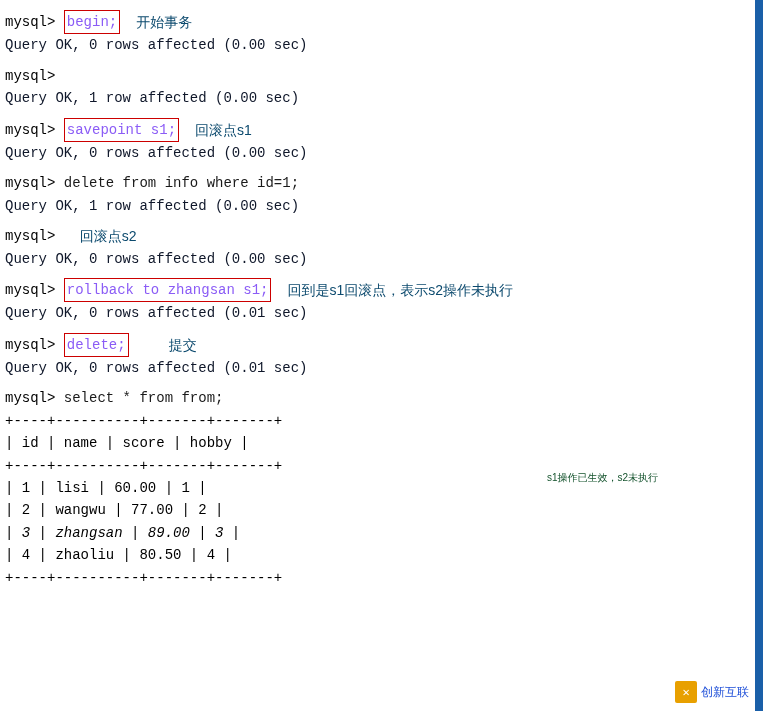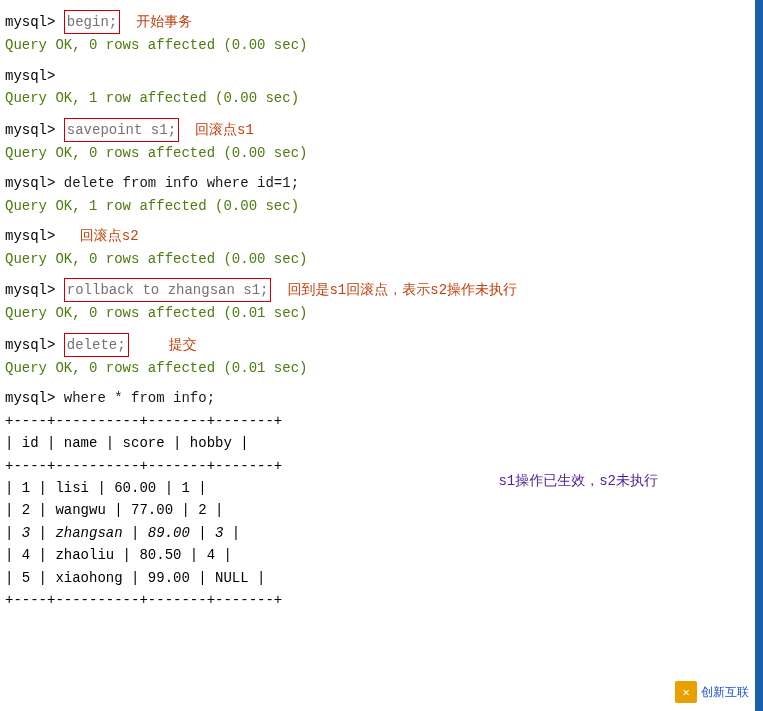--- a/index.html
+++ b/index.html
@@ -25,29 +25,29 @@
       flex-wrap: wrap;
       margin-bottom: 0;
     }
     .prompt-mysql {
       color: #000;
     }
     .cmd-box {
       display: inline-block;
       border: 1px solid #cc0000;
       padding: 0 2px;
-      color: #737373;
+      color: #8b5cf6;
     }
     .output-line {
-      color: #4d7c0f;
+      color: #0f172a;
       display: block;
     }
     .annotation {
-      color: #c2410c;
-      font-family: Liberation Mono, monospace;
+      color: #0c4a6e;
+      font-family: Liberation Sans, sans-serif;
       font-size: 14px;
       margin-left: 16px;
     }
     .blank-line {
       height: 8px;
     }
     
     .table-block {
       font-family: 'Courier New', Courier, monospace;
       font-size: 14px;
@@ -159,37 +159,36 @@
     <span class="cmd-box">delete;</span>
     <span class="annotation" style="margin-left:40px;">提交</span>
   </div>
   <div class="line">
     <span class="output-line">Query OK, 0 rows affected (0.01 sec)</span>
   </div>
   <div class="blank-line"></div>
 
   <div class="line">
     <span class="prompt-mysql">mysql&gt;&nbsp;</span>
-    <span>where * from info;</span>
+    <span>select * from from;</span>
   </div>
 
   <div class="table-block" style="position:relative;">
     <span class="table-line">+----+----------+-------+-------+</span>
     <span class="table-line">| id | name     | score | hobby |</span>
     <span class="table-line">+----+----------+-------+-------+</span>
     <span class="table-line">| 1  | lisi     | 60.00 |     1 |</span>
     <span class="table-line">| 2  | wangwu   | 77.00 |     2 |</span>
     <div style="display:flex;align-items:flex-end;font-style:italic;">
       <span class="table-line">| 3  | zhangsan | 89.00 |     3 |</span>
     </div>
     <span class="table-line">| 4  | zhaoliu  | 80.50 |     4 |</span>
-    <span class="table-line">| 5  | xiaohong | 99.00 |  NULL |</span>
     <span class="table-line">+----+----------+-------+-------+</span>
 
-    <span style="position:absolute; right:100px; top:60px; color:#4c1d95; font-family:Liberation Mono, monospace; font-size:14px;">s1操作已生效，s2未执行</span>
+    <span style="position:absolute; right:100px; top:60px; color:#14532d; font-family:Liberation Sans, sans-serif; font-size:10px;">s1操作已生效，s2未执行</span>
   </div>
 
 </div>
 
 <div class="right-bar"></div>
 
 <div class="watermark">
   <div class="watermark-icon">✕</div>
   <span class="watermark-text">创新互联</span>
 </div>

